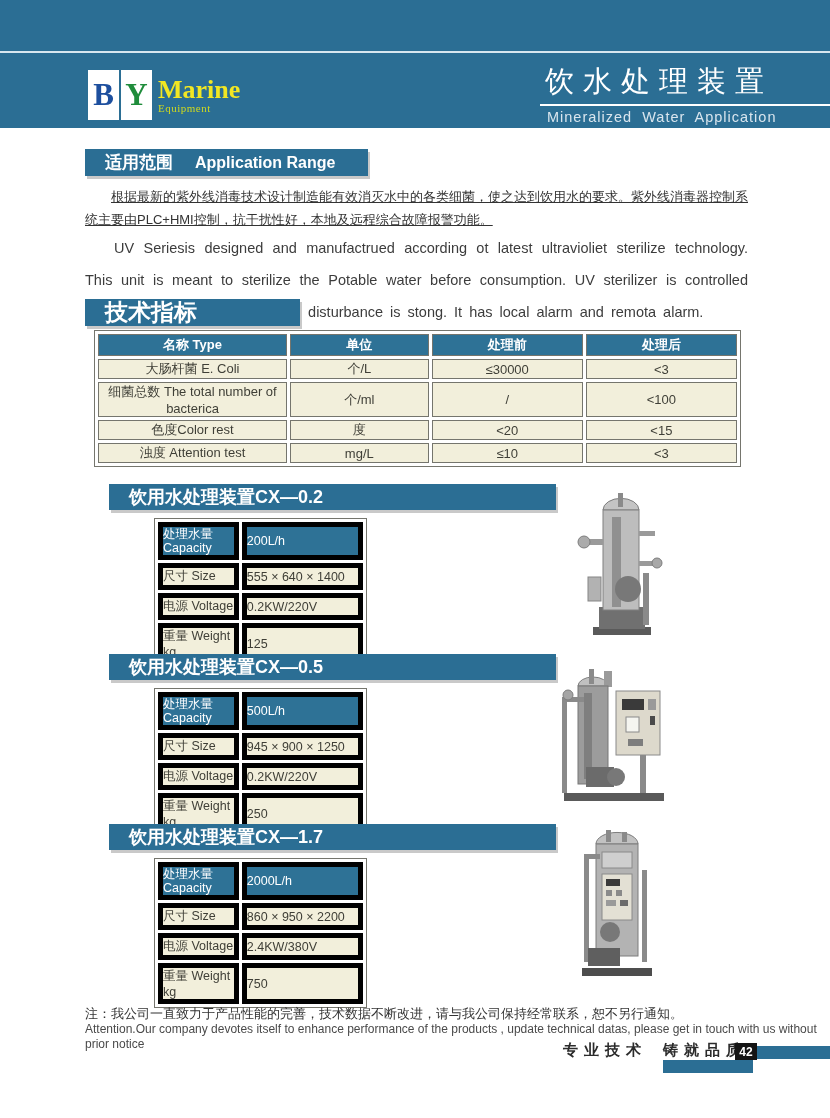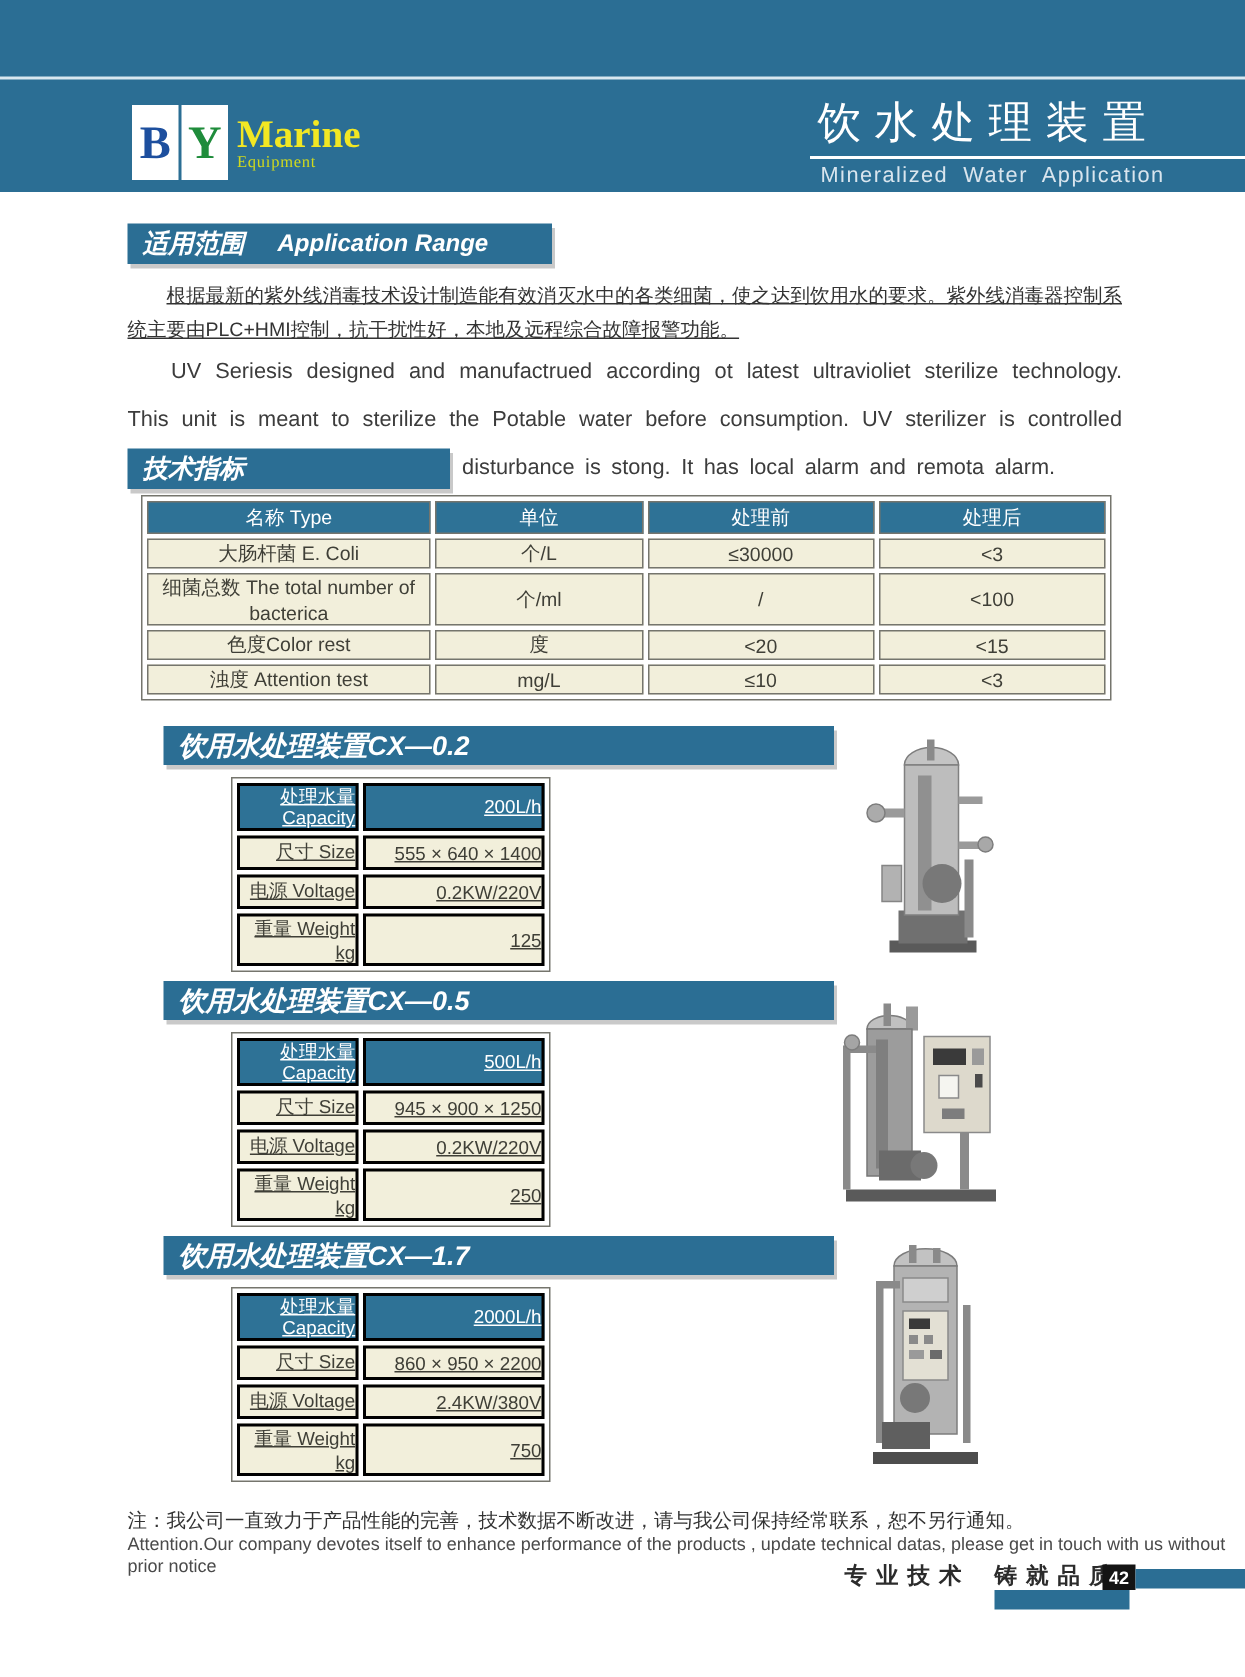--- a/index.html
+++ b/index.html
@@ -21,47 +21,47 @@
   .logo-words { margin-left:4px; padding-top:8px; font-family:"Liberation Serif", serif; }
   .logo-brand { color:#f2e723; font-weight:bold; font-size:26px; line-height:24px; }
   .logo-sub { color:#cfd91e; font-size:11px; line-height:12px; letter-spacing:.5px; }
   .title-cn { position:absolute; left:545px; top:62px; color:#ffffff; font-size:29px; font-weight:normal; letter-spacing:9px; white-space:nowrap; }
   .title-underline { position:absolute; left:540px; top:104px; width:290px; height:2px; background:#ffffff; }
   .title-en { position:absolute; left:547px; top:109px; color:#d9e5ee; font-size:14.5px; letter-spacing:1px; word-spacing:5px; white-space:nowrap; }
 
   
   .banner {
     position:absolute; left:85px; background:#2b6e94; color:#ffffff; font-weight:bold;
-    display:flex; align-items:center; padding-left:10px; box-shadow:2px 3px 0 #c9c9c9;font-style:italic;
+    display:flex; align-items:center; padding-left:20px; box-shadow:2px 3px 0 #c9c9c9;
   }
   .banner-app   { top:149px; width:283px; height:27px; font-size:17px; }
-  .banner-spec  { top:299px; width:215px; height:27px; font-size:17px; }
+  .banner-spec  { top:299px; width:215px; height:27px; font-size:23px; }
   .banner-prod  { width:447px; height:26px; font-size:18px;margin-left:24px; }
   .banner-p0 { top:484px; } .banner-p1 { top:654px; } .banner-p2 { top:824px; }
   .banner .en-part { font-weight:bold; margin-left:22px; font-size:16px; }
 
   
   .app-text { position:absolute; left:85px; top:185px; width:663px; color:#333; text-align:justify; }
   .app-text p { text-indent:2em; }
   .para-cn { font-size:13px; line-height:23px; margin-bottom:1px;text-decoration:underline; }
   .para-en { font-size:14.5px; line-height:32px; word-spacing:3px; color:#3c3c3c; }
 
   
   .spec-table-wrap { position:absolute; left:95px; top:331px; width:645px; }
   table.grid { border-collapse:separate; border-spacing:3px; width:100%; }
   table.grid th, table.grid td { border:1px solid #75756d; text-align:center; vertical-align:middle; }
-  table.grid th { background:#2e7296; color:#ffffff; font-weight:normal; font-size:13px; height:22px; }
+  table.grid th { background:#2e7296; color:#ffffff; font-weight:bold; font-size:13px; height:22px; }
   table.grid td { background:#f2efdb; color:#3f3f37; font-size:13px; height:20px; }
   .spec-table-wrap table { outline:1px solid #75756d; }
 
   
   .prod-table-wrap { position:absolute; left:155px; width:211px; }
   .ptw-0 { top:519px; } .ptw-1 { top:689px; } .ptw-2 { top:859px; }
   table.ptable { border-collapse:separate; border-spacing:3px; width:100%; outline:1px solid #75756d; }
-  table.ptable th, table.ptable td { border:2px solid #000000; text-align:right; vertical-align:middle;text-decoration:underline; }
+  table.ptable th, table.ptable td { border:5px solid #000000; text-align:left; vertical-align:middle; }
   table.ptable th { background:#2e7296; color:#ffffff; font-weight:normal; font-size:12.5px; height:30px; line-height:14px; }
   table.ptable td { background:#f2efdb; color:#3f3f37; font-size:12.5px; height:23px; }
   table.ptable .c1 { width:40%; } table.ptable .c2 { width:60%; }
 
   
   .photo { position:absolute; }
   .photo-0 { left:575px; top:487px; }
   .photo-1 { left:556px; top:659px; }
   .photo-2 { left:572px; top:828px; }
 

